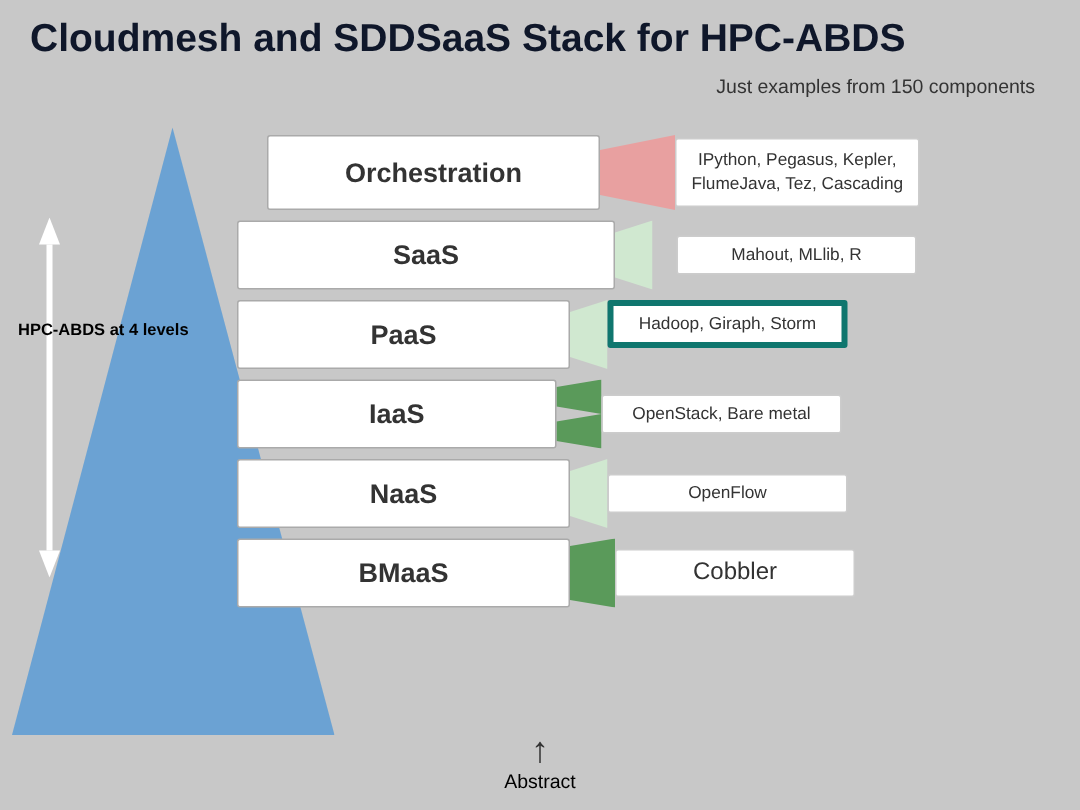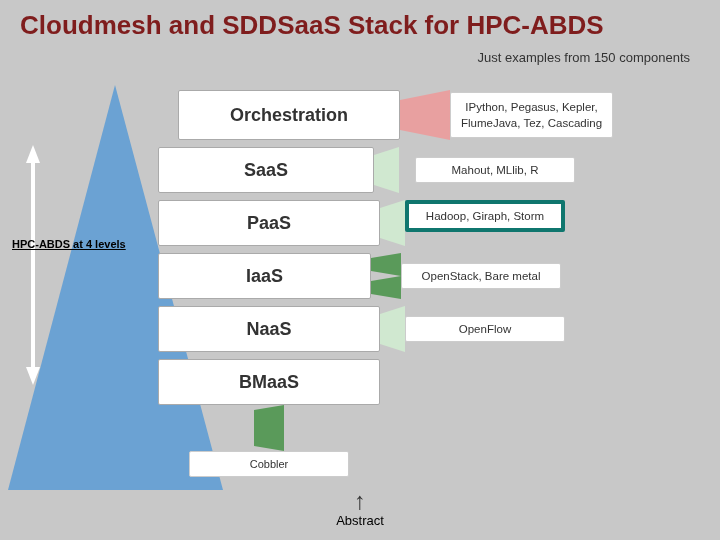--- a/index.html
+++ b/index.html
@@ -19,42 +19,41 @@
       position: relative;
     }
 
     
     .title {
       position: absolute;
       top: 10px;
       left: 20px;
       font-size: 26px;
       font-weight: bold;
-      color: #7f1d1d;
+      color: #0f172a;
     }
 
     
     .subtitle {
       position: absolute;
       top: 50px;
       right: 30px;
       font-size: 13px;
       color: #333;
     }
 
     
     .hpc-label {
       position: absolute;
-      top: 238px;
+      top: 214px;
       left: 12px;
       font-size: 11px;
       color: #000;
       font-weight: bold;
       writing-mode: horizontal-tb;
-      text-decoration: underline;
     }
 
     .layer-box {
       width: 220px;
       height: 46px;
       background: white;
       border: 1px solid #aaa;
       display: flex;
       align-items: center;
       justify-content: center;
@@ -123,21 +122,21 @@
 
     <svg width="50" height="50">
       <polygon points="0,10 50,0 50,50 0,40" fill="#e8a0a0"></polygon>
     </svg>
     <div class="side-label" style="background:white; border:1px solid #ccc; padding:6px 10px; font-size:11.5px; line-height:1.4;">
       IPython, Pegasus, Kepler,<br>FlumeJava, Tez, Cascading
     </div>
   </div>
 
   <div style="position:absolute; top:147px; left:158px; display:flex; align-items:center;">
-    <div class="layer-box" style="width:216px; height:46px;">
+    <div class="layer-box" style="width:252px; height:46px;">
       <span>SaaS</span>
     </div>
     <svg width="25" height="46">
       <polygon points="0,8 25,0 25,46 0,38" fill="#d0e8d0"></polygon>
     </svg>
     <div class="side-label" style="background:white; border:1px solid #ccc; padding:6px 4px; font-size:11.5px;margin-left:16px;">Mahout, MLlib, R</div>
   </div>
 
   <div style="position:absolute; top:200px; left:158px; display:flex; align-items:flex-start;">
     <div class="layer-box" style="width:222px; height:46px;">
@@ -164,29 +163,29 @@
   <div style="position:absolute; top:306px; left:158px; display:flex; align-items:center;">
     <div class="layer-box" style="width:222px; height:46px;">
       <span>NaaS</span>
     </div>
     <svg width="25" height="46">
       <polygon points="0,8 25,0 25,46 0,38" fill="#d0e8d0"></polygon>
     </svg>
     <div class="side-label" style="background:white; border:1px solid #ccc; padding:6px 10px; font-size:11.5px;">OpenFlow</div>
   </div>
 
-  <div style="position:absolute; top:359px; left:158px; display:flex; align-items:center;flex-direction:column;">
+  <div style="position:absolute; top:359px; left:158px; display:flex; align-items:center;">
     <div class="layer-box" style="width:222px; height:46px;">
       <span>BMaaS</span>
     </div>
 
     <svg width="30" height="46">
       <polygon points="0,5 30,0 30,46 0,41" fill="#5a9a5a"></polygon>
     </svg>
-    <div class="side-label" style="background:white; border:1px solid #ccc; padding:6px 10px; font-size:11px;">Cobbler</div>
+    <div class="side-label" style="background:white; border:1px solid #ccc; padding:6px 10px; font-size:16px;">Cobbler</div>
   </div>
 
   <div class="abstract-container">
     <div style="font-size:24px; color:#333; line-height:1;">↑</div>
     <div style="font-size:13px; color:#000;">Abstract</div>
   </div>
 
 </div>
 
 </body></html>

